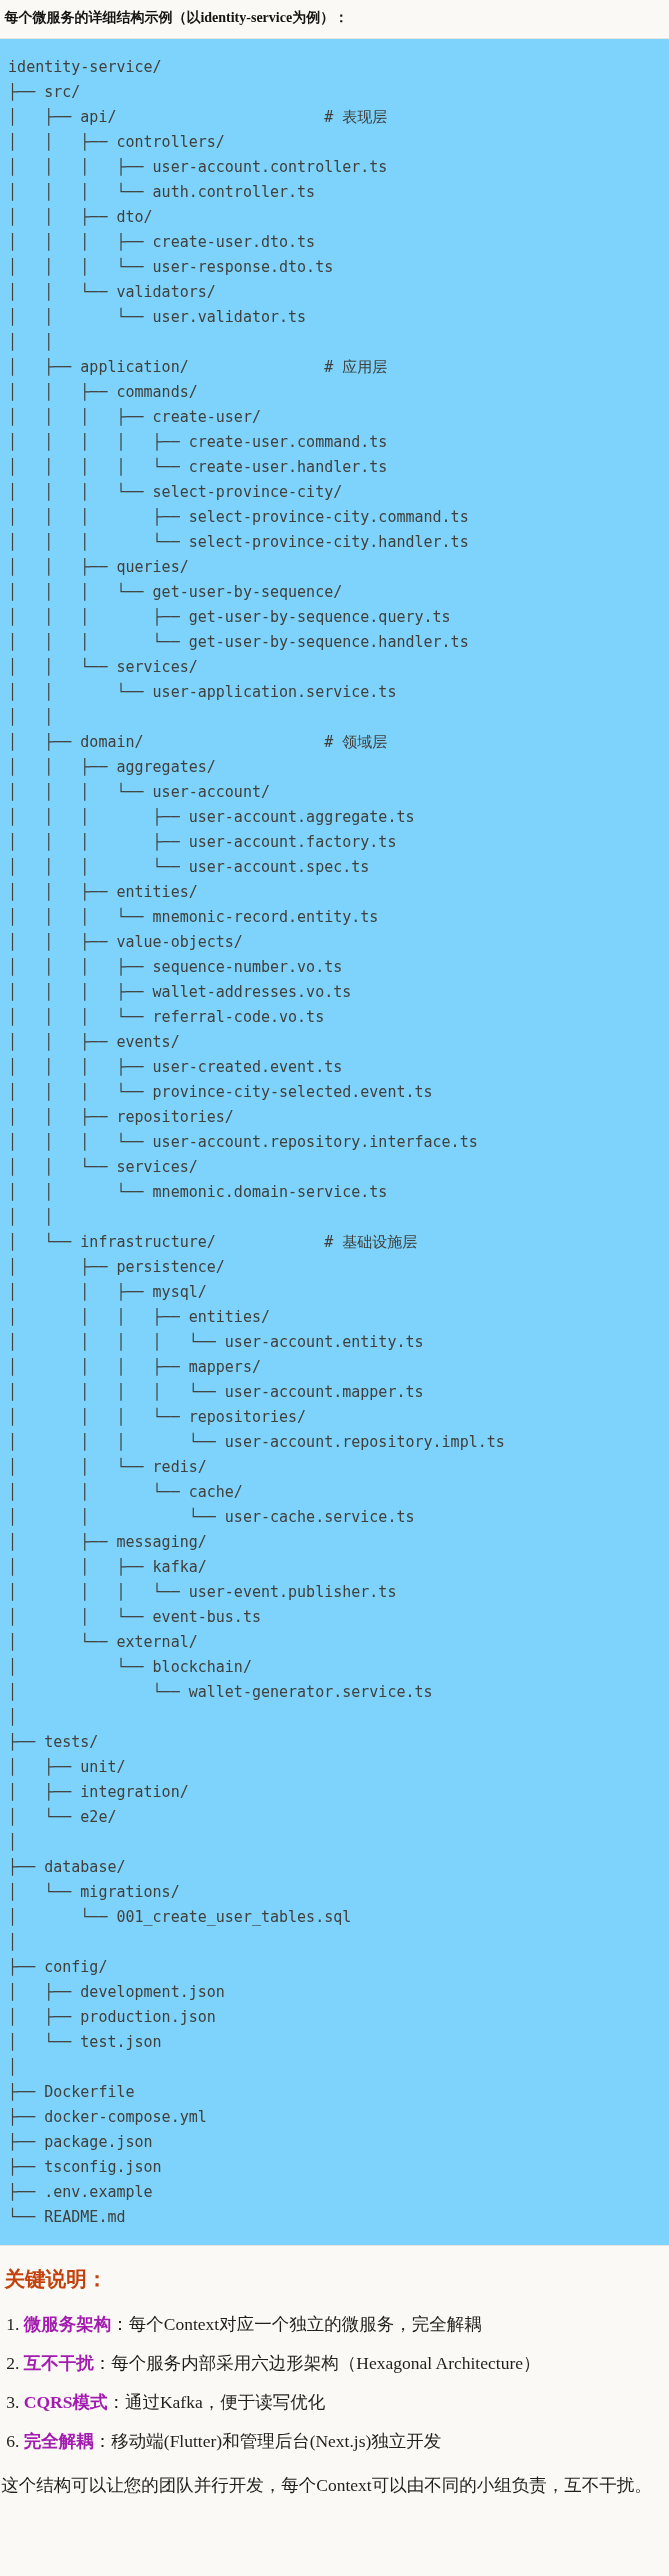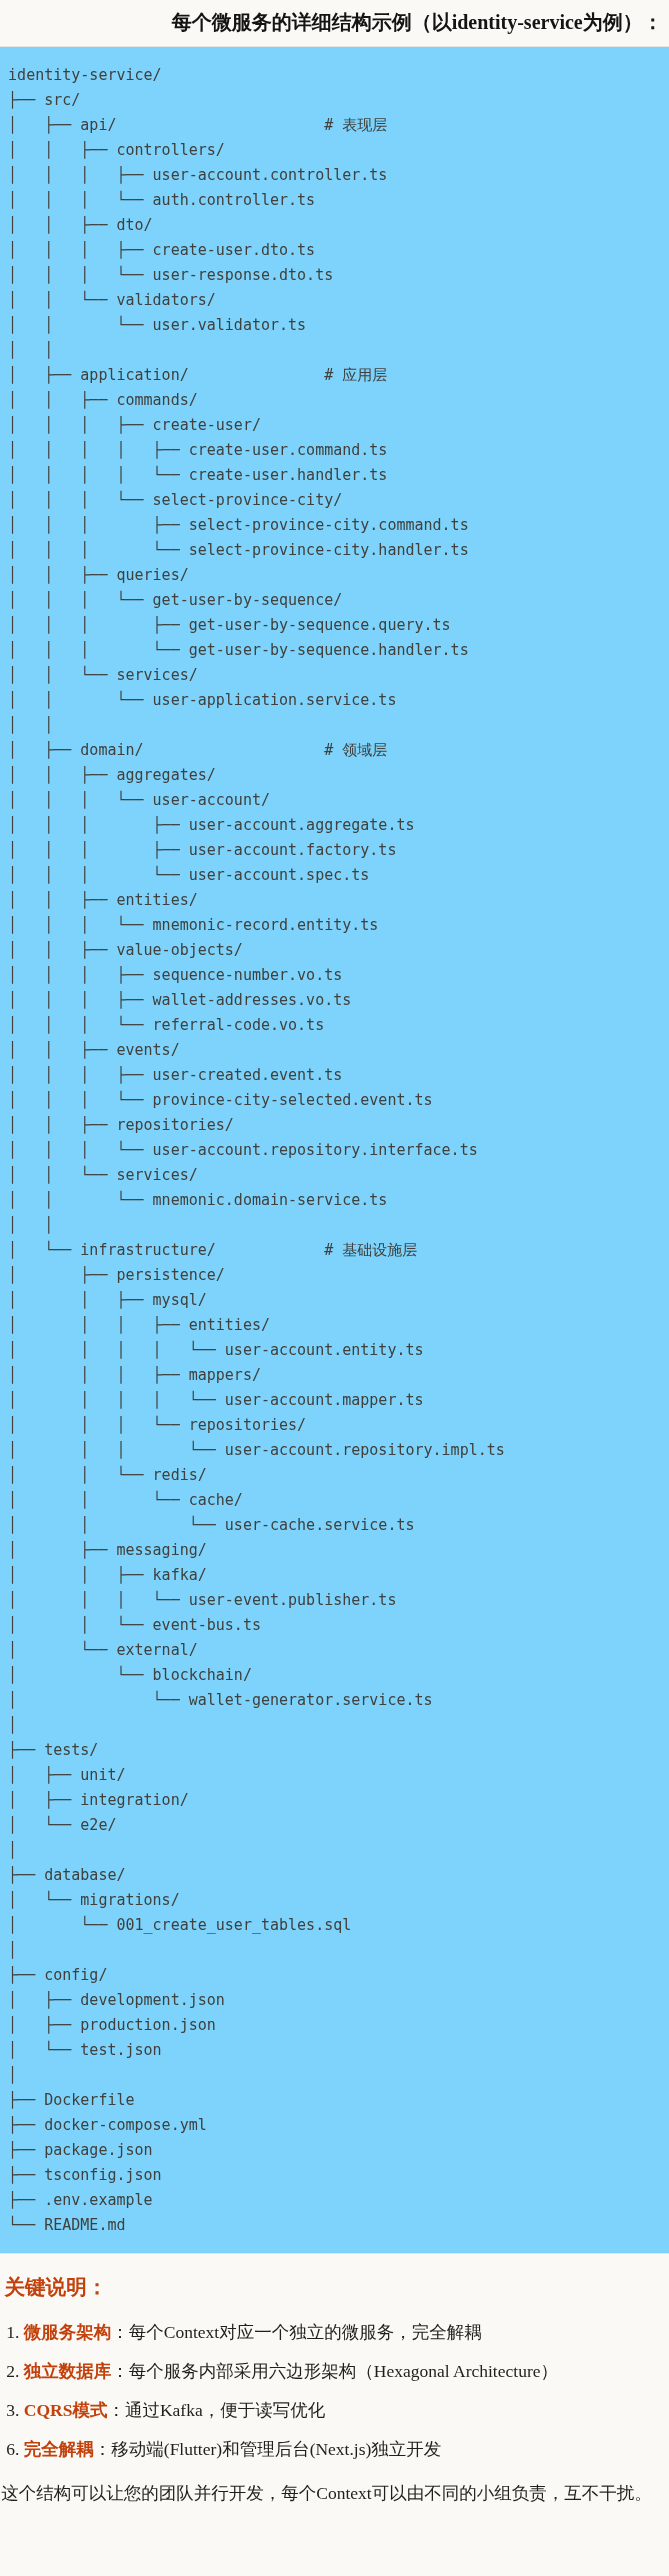--- a/index.html
+++ b/index.html
@@ -10,25 +10,24 @@
     width: 669px;
   }
   body {
     min-height: 2576px;
     color: #1b1b19;
     font-family: "Liberation Serif", serif;
   }
   .doc-title {
     font-family: "Liberation Serif", serif;
     font-weight: 700;
-    font-size: 20px;
+    font-size: 14px;
     line-height: 1.35;
     color: #141413;
     margin: 8.8px 6.3px 10px 4.4px;
-    text-align: right;
   }
   .code-block {
     background: #7dd3fc;
     border-top: 0.6px solid #E7E5DF;
     border-bottom: 0.6px solid #E7E5DF;
     margin: 0;
     padding: 16.3px 5px 15px 8.1px;
     overflow: hidden;
   }
   .code-block code {
@@ -57,21 +56,21 @@
     line-height: 24px;
     color: #1f1f1c;
     margin: 0 0 15px 6.3px;
   }
   .item-number {
     display: inline-block;
     margin-right: 4.4px;
   }
   .item-label {
     font-weight: 700;
-    color: #c2410c;
+    color: #a21caf;
   }
   .closing-paragraph {
     font-size: 17.5px;
     line-height: 24px;
     color: #1f1f1c;
     margin: 20px 2.5px 6.3px 1.3px;
   }
 </style>
 </head>
 <body>
@@ -166,21 +165,21 @@
 ├── .env.example
 └── README.md</code></pre>
 
 <h2 class="section-heading">关键说明：</h2>
 
 <ol class="notes-list">
   <li>
     <span class="item-number">1.</span><span class="item-label">微服务架构</span><span class="item-desc">：每个Context对应一个独立的微服务，完全解耦</span>
   </li>
   <li>
-    <span class="item-number">2.</span><span class="item-label">独立数据库</span><span class="item-desc">：每个服务内部采用六边形架构（Hexagonal Architecture）</span>
+    <span class="item-number">2.</span><span class="item-label">互不干扰</span><span class="item-desc">：每个服务内部采用六边形架构（Hexagonal Architecture）</span>
   </li>
   <li>
     <span class="item-number">3.</span><span class="item-label">CQRS模式</span><span class="item-desc">：通过Kafka，便于读写优化</span>
   </li>
   <li>
     <span class="item-number">6.</span><span class="item-label">完全解耦</span><span class="item-desc">：移动端(Flutter)和管理后台(Next.js)独立开发</span>
   </li>
 </ol>
 
 <p class="closing-paragraph">这个结构可以让您的团队并行开发，每个Context可以由不同的小组负责，互不干扰。</p>

